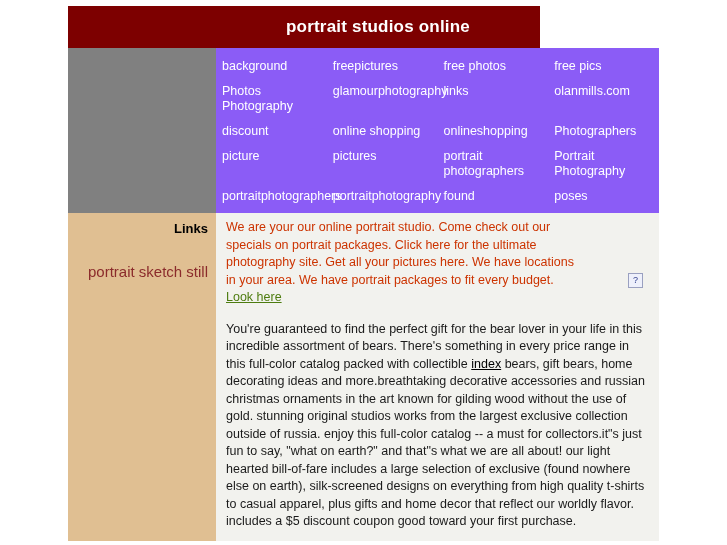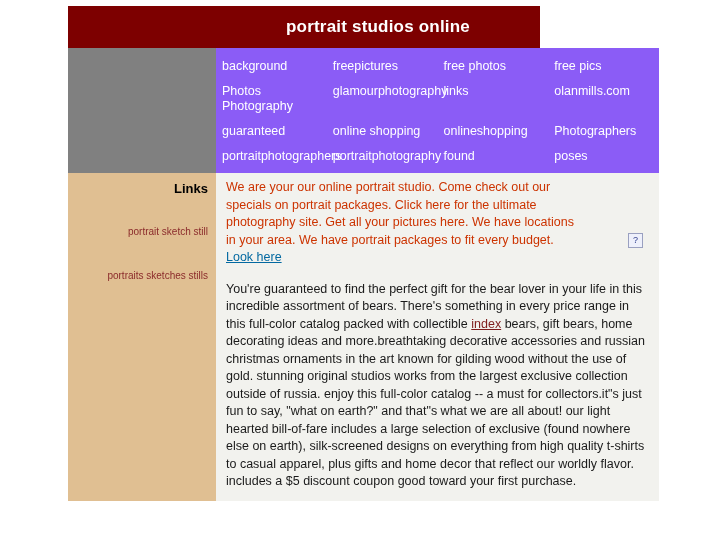--- a/index.html
+++ b/index.html
@@ -84,21 +84,21 @@
   }
   .links-title {
     font-size: 13px;
     font-weight: bold;
     color: #000000;
     margin-bottom: 9px;
     padding-right: 2px;
   }
   .side-link {
     display: block;
-    font-size: 10px;
+    font-size: 15px;
     color: #8b2b2b;
     text-decoration: none;
     line-height: 16px;
     padding-right: 2px;
     margin-top: 28px;
   }
   .content-right {
     flex: 1;
     background: #f2f2ee;
     padding: 6px 10px 10px 10px;
@@ -106,31 +106,31 @@
     position: relative;
   }
   .promo {
     color: #cc3300;
     font-size: 12.5px;
     line-height: 17.5px;
     margin: 0 0 14px 0;
     max-width: 348px;
   }
   .promo a {
-    color: #0369a1;
+    color: #4d7c0f;
     text-decoration: underline;
   }
   .body-text {
     color: #1a1a1a;
     font-size: 12.5px;
     line-height: 17.5px;
     margin: 0;
   }
   .body-text a {
-    color: #7f1d1d;
+    color: #000000;
     text-decoration: underline;
   }
   .img-placeholder {
     position: absolute;
     right: 16px;
     top: 60px;
     width: 13px;
     height: 13px;
     border: 1px solid #9aa0c0;
     background: #eef0fb;
@@ -162,41 +162,46 @@
               <td>free photos</td>
               <td>free pics</td>
             </tr>
             <tr>
               <td>Photos Photography</td>
               <td>glamourphotography</td>
               <td>links</td>
               <td>olanmills.com</td>
             </tr>
             <tr>
-              <td>guaranteed</td>
+              <td>discount</td>
               <td>online shopping</td>
               <td>onlineshopping</td>
               <td>Photographers</td>
+            </tr>
+            <tr>
+              <td>picture</td>
+              <td>pictures</td>
+              <td>portrait photographers</td>
+              <td>Portrait Photography</td>
             </tr>
             <tr>
               <td>portraitphotographers</td>
               <td>portraitphotography</td>
               <td>found</td>
               <td>poses</td>
             </tr>
           </tbody>
         </table>
       </div>
     </div>
 
     <div class="content-row">
       <div class="content-left">
         <div class="links-title">Links</div>
         <a class="side-link" href="#">portrait sketch still</a>
-        <a class="side-link" href="#">portraits sketches stills</a>
       </div>
       <div class="content-right">
         <p class="promo"><span>We are your our online portrait studio. Come check out our specials on portrait packages. Click here for the ultimate photography site. Get all your pictures here. We have locations in your area. We have portrait packages to fit every budget. </span><a href="#">Look here</a></p>
         <div class="img-placeholder">?</div>
         <p class="body-text"><span>You're guaranteed to find the perfect gift for the bear lover in your life in this incredible assortment of bears. There's something in every price range in this full-color catalog packed with collectible </span><a href="#">index</a><span> bears, gift bears, home decorating ideas and more.breathtaking decorative accessories and russian christmas ornaments in the art known for gilding wood without the use of gold. stunning original studios works from the largest exclusive collection outside of russia. enjoy this full-color catalog -- a must for collectors.it"s just fun to say, "what on earth?" and that"s what we are all about! our light hearted bill-of-fare includes a large selection of exclusive (found nowhere else on earth), silk-screened designs on everything from high quality t-shirts to casual apparel, plus gifts and home decor that reflect our worldly flavor. includes a $5 discount coupon good toward your first purchase.</span></p>
       </div>
     </div>
 
   </div>
 </div>

